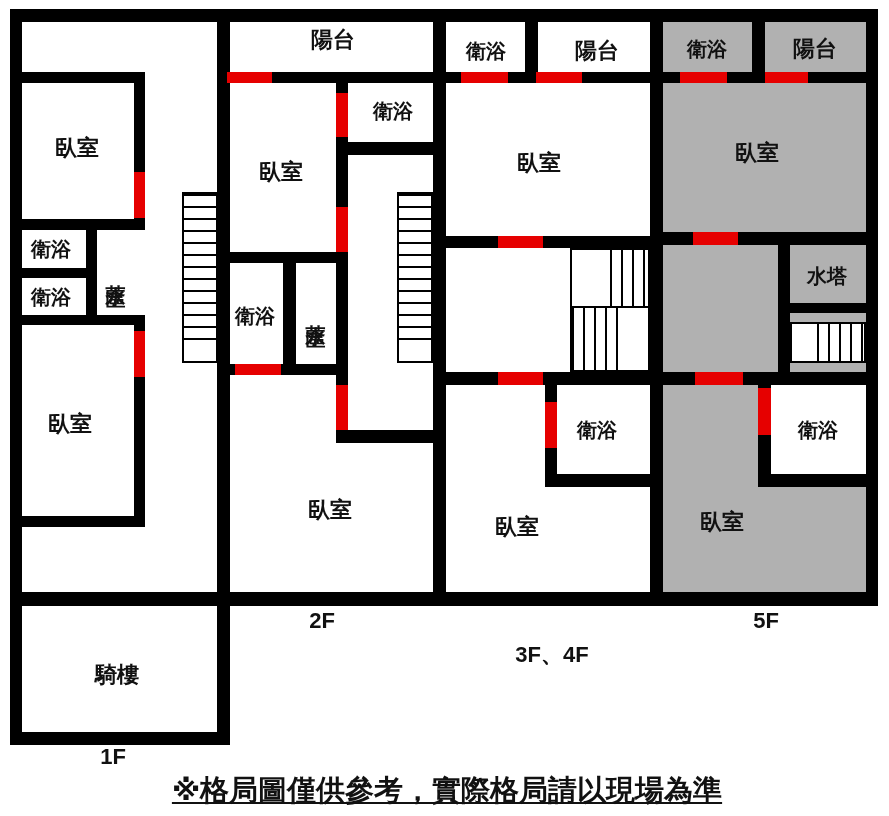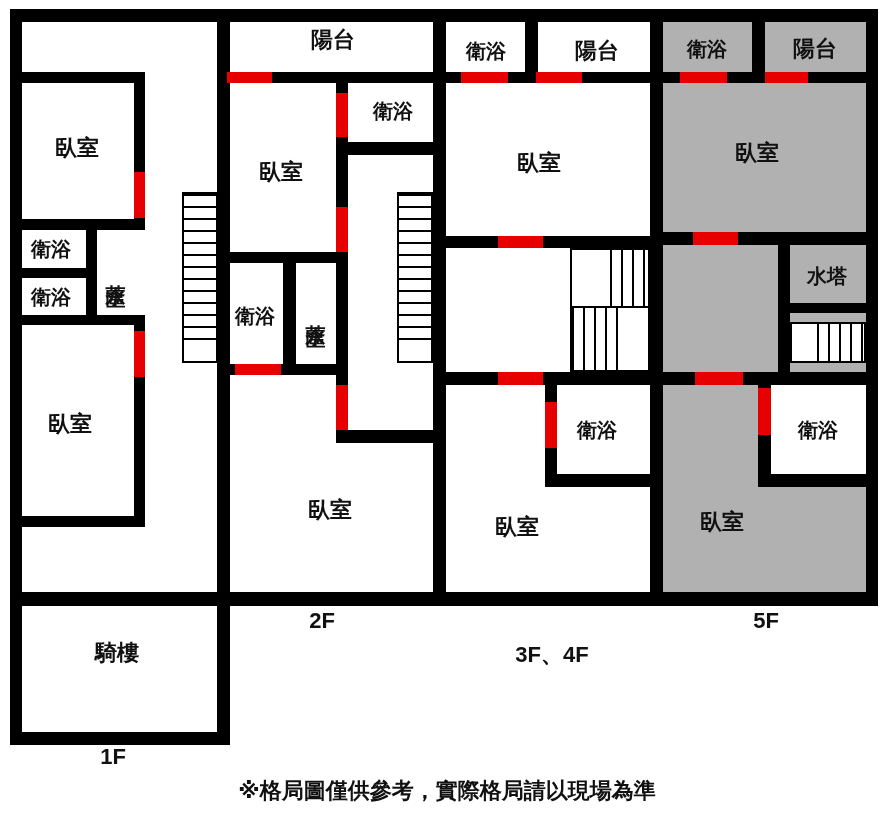--- a/index.html
+++ b/index.html
@@ -12,21 +12,21 @@
   .tr-h{position:absolute;left:0;top:0;width:100%;
         background:repeating-linear-gradient(to bottom,var(--wall,#000) 0,var(--wall,#000) 2px,transparent 2px,transparent 12px);}
   .tr-v{position:absolute;top:0;height:100%;
         background:repeating-linear-gradient(to right,var(--wall,#000) 0,var(--wall,#000) 2px,transparent 2px,transparent 11px);}
   .mid{position:absolute;left:0;width:100%;height:2px;background:var(--wall,#000);}
   .lbl{position:absolute;transform:translate(-50%,-50%);font-size:22px;font-weight:700;
        color:var(--text,#111);white-space:nowrap;line-height:1;}
   .vlbl{position:absolute;transform:translate(-50%,-50%);font-size:20px;font-weight:700;
        color:var(--text,#111);writing-mode:vertical-rl;text-orientation:upright;line-height:1.1;letter-spacing:2px;}
   .flbl{position:absolute;transform:translate(-50%,-50%);font-size:22px;font-weight:700;color:var(--text,#111);white-space:nowrap;}
-  .note{position:absolute;transform:translate(-50%,-50%);font-size:22px;font-weight:700;color:var(--text,#111);white-space:nowrap;}
+  .note{position:absolute;transform:translate(-50%,-50%);font-size:29px;font-weight:700;color:var(--text,#111);white-space:nowrap;text-decoration:underline;}
 </style>
 </head>
 <body>
 
 <div class="plan">
 
   <div>
     <div class="g" style="left:663px;top:22px;width:89px;height:50px"></div>
     <div class="g" style="left:765px;top:22px;width:101px;height:50px"></div>
     <div class="g" style="left:663px;top:83px;width:203px;height:149px"></div>
@@ -122,21 +122,21 @@
     <div class="d" style="left:693px;top:232px;width:45px;height:13px"></div>
     <div class="d" style="left:695px;top:372px;width:48px;height:13px"></div>
     <div class="d" style="left:758px;top:388px;width:13px;height:47px"></div>
   </div>
 
   <div class="lbl" style="left:77px;top:148px">臥室</div>
   <div class="lbl" style="left:51px;top:249px;font-size:20px">衛浴</div>
   <div class="lbl" style="left:51px;top:297px;font-size:20px">衛浴</div>
   <div class="vlbl" style="left:116px;top:272px">茶水區</div>
   <div class="lbl" style="left:70px;top:424px">臥室</div>
-  <div class="lbl" style="left:117px;top:653px">騎樓</div>
+  <div class="lbl" style="left:117px;top:675px">騎樓</div>
   <div class="flbl" style="left:113px;top:757px">1F</div>
 
   <div class="lbl" style="left:333px;top:40px">陽台</div>
   <div class="lbl" style="left:393px;top:111px;font-size:20px">衛浴</div>
   <div class="lbl" style="left:281px;top:172px">臥室</div>
   <div class="lbl" style="left:255px;top:316px;font-size:20px">衛浴</div>
   <div class="vlbl" style="left:316px;top:312px">茶水區</div>
   <div class="lbl" style="left:330px;top:510px">臥室</div>
   <div class="flbl" style="left:322px;top:621px">2F</div>
 

